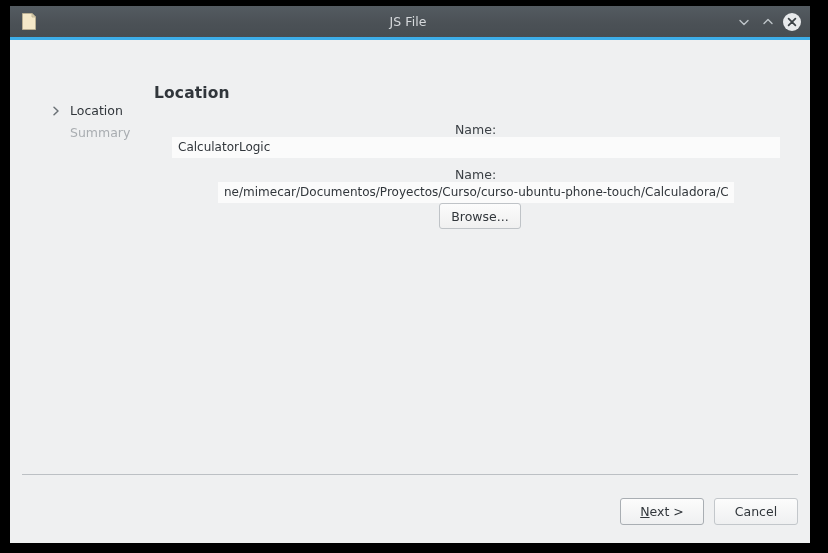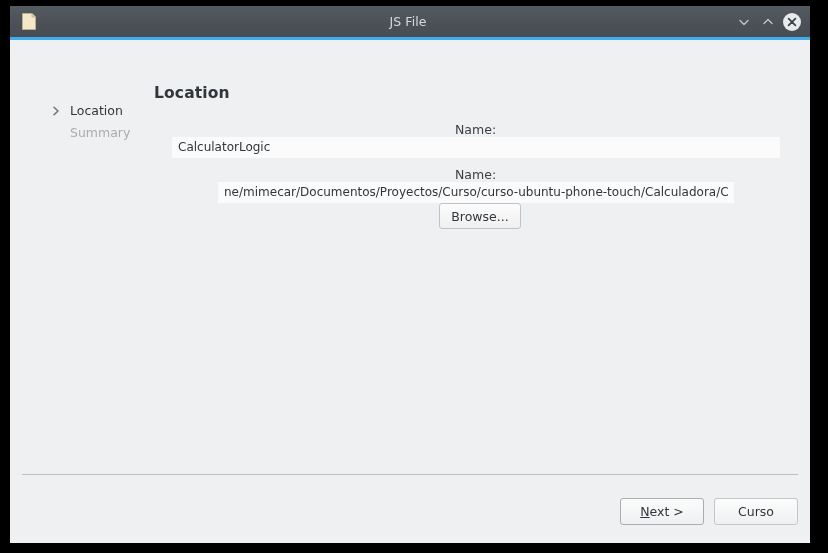--- a/index.html
+++ b/index.html
@@ -281,18 +281,18 @@
 
       </div>
 
       <div id="footer-sep"></div>
 
       <div id="footer-buttons">
         <button class="footer-btn default">
           <span class="mnemonic">N</span>
             <span>ext &gt;</span>
         </button>
-        <button class="footer-btn">Curso</button>
+        <button class="footer-btn">Cancel</button>
       </div>
 
     </div>
   </div>
 </div>
 
 </body></html>

